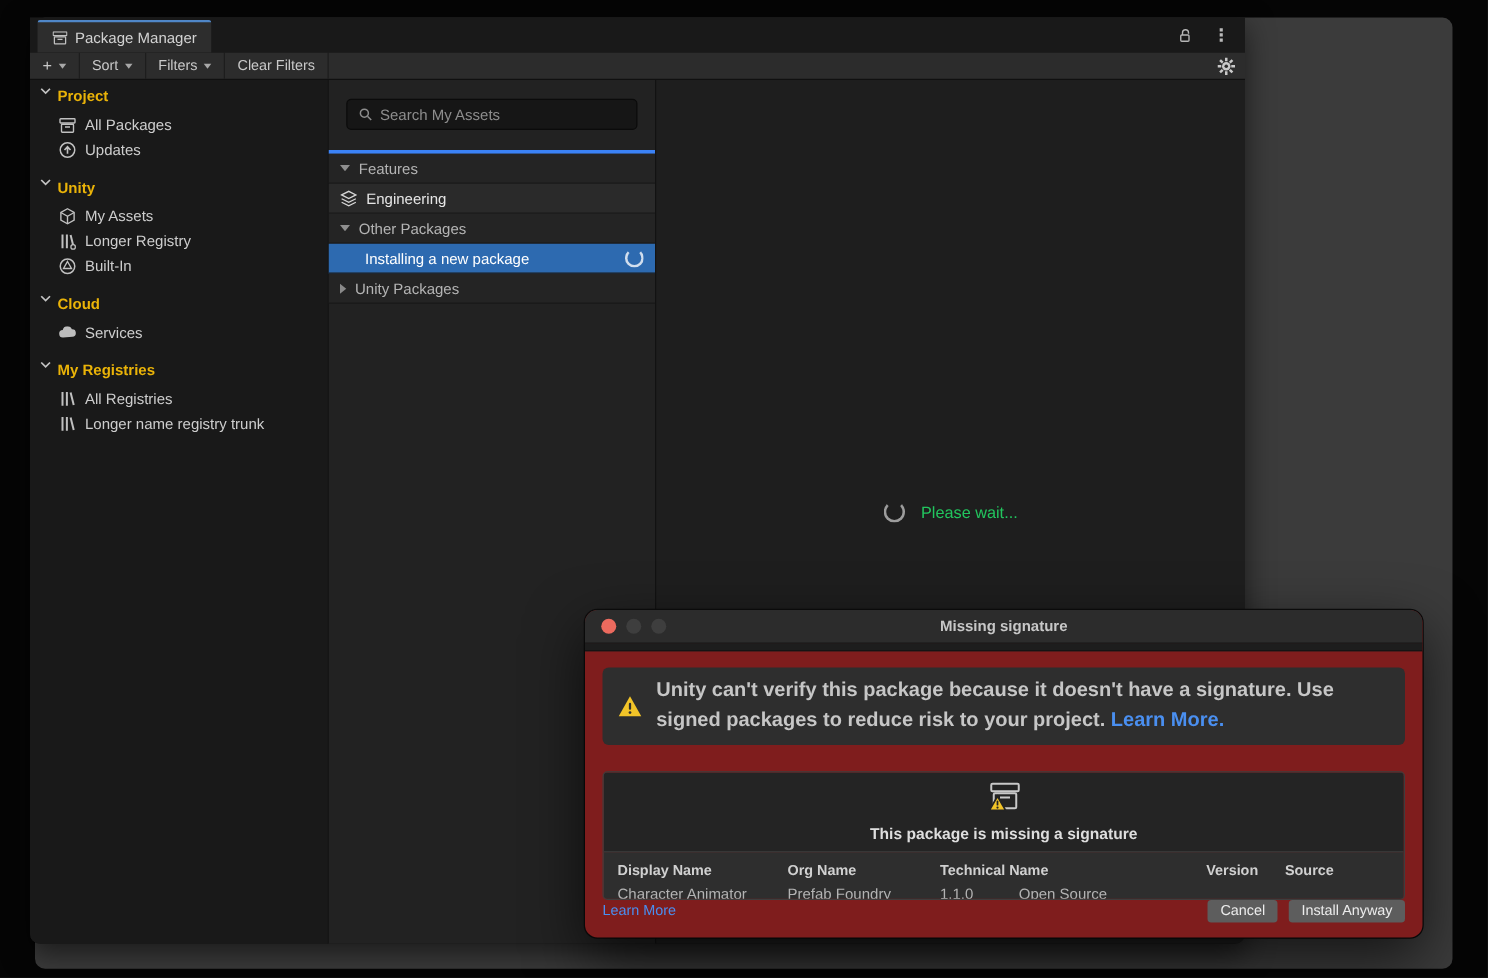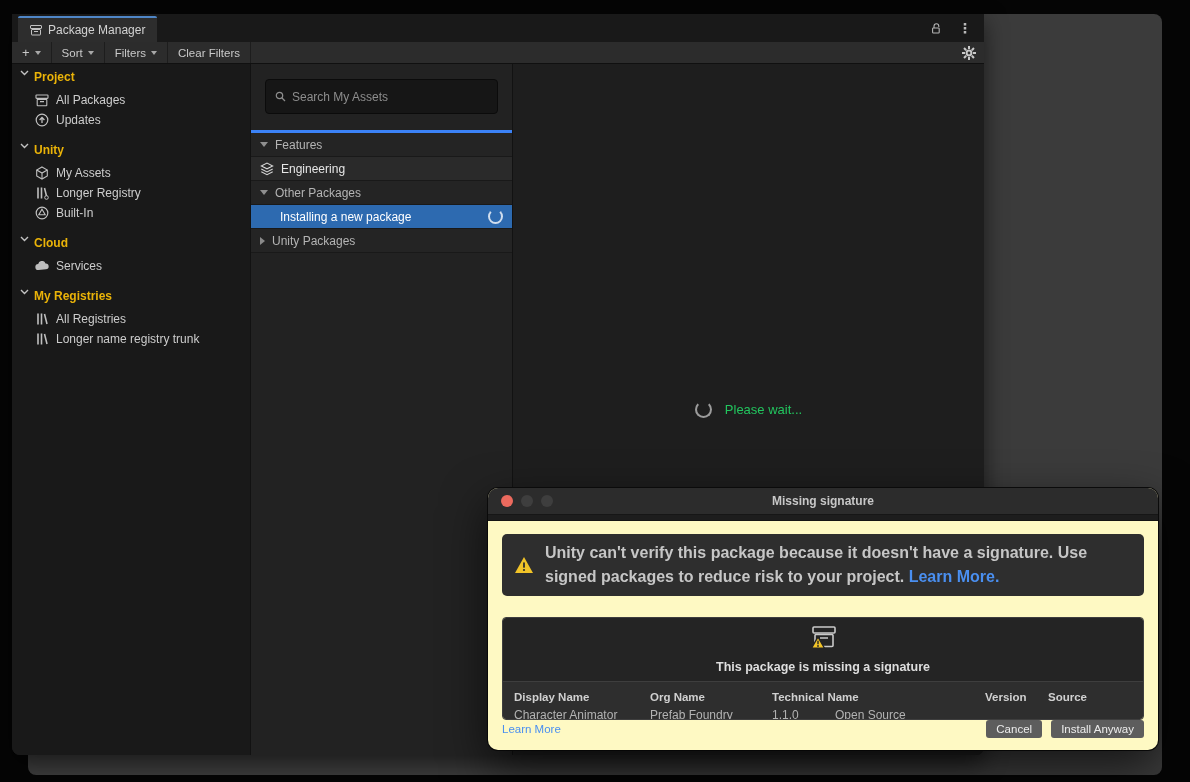--- a/index.html
+++ b/index.html
@@ -6,21 +6,21 @@
   body{
     width:1190px;height:782px;position:relative;overflow:hidden;
     background:#050505;
     font-family:"Liberation Sans","DejaVu Sans",sans-serif;
     -webkit-font-smoothing:antialiased;
   }
   
   .surface{position:absolute;left:28px;top:14px;width:1134px;height:761px;
     background:#3b3b3b;border-radius:8px;}
   
-  .pm-window{position:absolute;left:12px;top:14px;width:972px;height:741px;
+  .pm-window{position:absolute;left:24px;top:14px;width:972px;height:741px;
     background:#191919;border-radius:0 0 8px 8px;display:flex;flex-direction:column;
     box-shadow:0 8px 22px rgba(0,0,0,.55);overflow:hidden;}
   .tabbar{height:28px;flex:0 0 auto;background:#191919;display:flex;align-items:flex-end;position:relative;}
   .tab{margin-left:6px;height:26px;box-sizing:border-box;display:flex;align-items:center;gap:6px;
     padding:0 12px;background:#2d2d2d;border-top:2px solid #4f86c7;border-radius:2px 2px 0 0;
     color:#d2d2d2;font-size:12px;}
   .tab-actions{position:absolute;right:12px;top:0;height:28px;display:flex;align-items:center;gap:15px;color:#b5b5b5;}
   .kebab{font-size:14px;font-weight:bold;line-height:1;color:#b9b9b9;}
   .toolbar{height:21px;flex:0 0 auto;background:#2c2c2c;border-bottom:1px solid #101010;
     display:flex;align-items:stretch;font-size:11.5px;color:#c9c9c9;}
@@ -32,39 +32,39 @@
   .main{flex:1;display:flex;min-height:0;}
   
   .sidebar{width:238px;flex:0 0 auto;background:#191919;padding-top:6px;box-sizing:border-box;font-size:12px;}
   .side-section{margin-bottom:13px;}
   .side-header{height:20px;display:flex;align-items:flex-start;gap:5px;padding-left:8px;color:#eab308;font-weight:bold;}
   .side-item{height:20px;display:flex;align-items:center;gap:7px;padding-left:23px;color:#cdcdcd;}
   .icon{display:inline-flex;align-items:center;justify-content:center;flex:0 0 auto;}
   
   .listpanel{width:263px;flex:0 0 auto;background:#222222;border-left:1px solid #121212;border-right:1px solid #121212;box-sizing:border-box;}
   .search-wrap{padding:15px 14px 16px;}
-  .search-input{height:35px;box-sizing:border-box;background:#161616;border:1px solid #0b0b0b;border-radius:4px;
+  .search-input{height:25px;box-sizing:border-box;background:#161616;border:1px solid #0b0b0b;border-radius:4px;
     display:flex;align-items:center;gap:6px;padding:0 9px;justify-content:flex-end;}
   .search-input input{flex:1;background:transparent;border:none;outline:none;color:#9a9a9a;font-size:12px;font-family:inherit;padding:0;}
   .search-input input::placeholder{color:#8d8d8d;opacity:1;}
   .rows{border-top:3px solid #3b82f6;}
   .row{height:23px;display:flex;align-items:center;gap:7px;border-bottom:1px solid #191919;font-size:12px;padding-left:9px;position:relative;}
   .row.group{background:#242424;color:#b4b4b4;}
   .row.item{background:#2a2a2a;color:#e6e6e6;}
   .row.selected{background:#2d6ab0;color:#ffffff;padding-left:29px;}
   .tri-down{width:0;height:0;border-left:4px solid transparent;border-right:4px solid transparent;border-top:5px solid #8f8f8f;}
   .tri-right{width:0;height:0;border-top:4px solid transparent;border-bottom:4px solid transparent;border-left:5px solid #8a8a8a;}
   
   .detailpanel{flex:1;background:#1e1e1e;display:flex;align-items:center;justify-content:center;gap:13px;color:#22c55e;font-size:13px;}
   .spin{width:13px;height:13px;border-radius:50%;border:2px solid #9c9c9c;border-top-color:transparent;animation:spin 1s linear infinite;}
   .spin.small{width:11px;height:11px;border-color:rgba(255,255,255,.78);border-top-color:transparent;position:absolute;right:9px;}
   @keyframes spin{to{transform:rotate(360deg)}}
   
-  .dialog{position:absolute;left:488px;top:488px;width:670px;height:262px;box-sizing:border-box;
-    background:#fef9c3;border-radius:10px;overflow:hidden;display:flex;flex-direction:column;
+  .dialog{position:absolute;left:468px;top:488px;width:670px;height:262px;box-sizing:border-box;
+    background:#7f1d1d;border-radius:10px;overflow:hidden;display:flex;flex-direction:column;
     box-shadow:0 16px 46px rgba(0,0,0,.65),0 0 0 1px #0d0d0d;}
   .dlg-titlebar{height:26px;flex:0 0 auto;background:#2c2c2c;position:relative;display:flex;align-items:center;justify-content:center;
     color:#c7c7c7;font-size:12px;font-weight:bold;border-bottom:1px solid #161616;}
   .traffic{position:absolute;left:13px;top:0;height:100%;display:flex;align-items:center;gap:8px;}
   .dot{width:12px;height:12px;border-radius:50%;}
   .dot.red{background:#ec6a5e;}
   .dot.dim{background:#3e3e3e;}
   .dlg-sep{height:5px;flex:0 0 auto;background:#1d1d1d;border-bottom:1px solid #141414;}
   .dlg-body{flex:1;padding:13px 14px 12px;display:flex;flex-direction:column;min-height:0;}
   .warnbox{background:#2e2e2e;border-radius:5px;padding:7px 12px;display:flex;align-items:center;gap:11px;}

